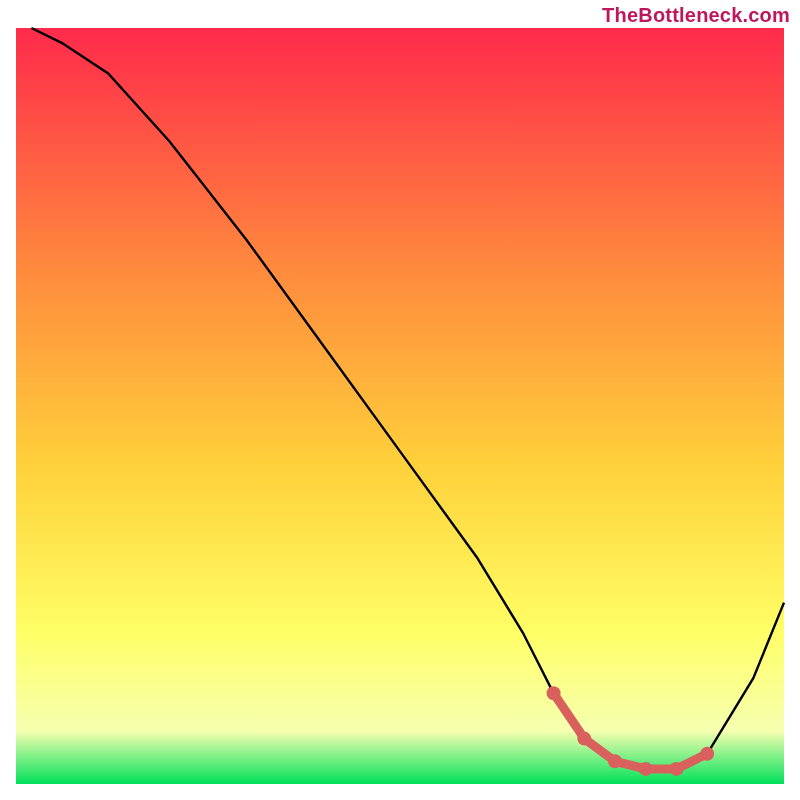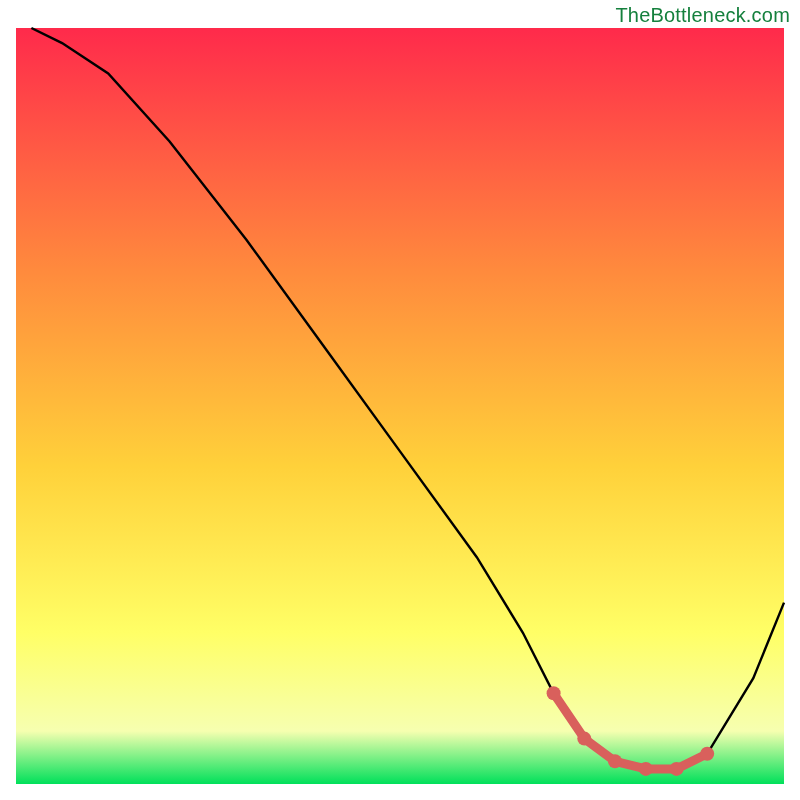--- a/index.html
+++ b/index.html
@@ -14,22 +14,22 @@
   .stage {
     position: relative;
     width: 800px;
     height: 800px;
   }
   .watermark {
     position: absolute;
     top: 4px;
     right: 10px;
     font-size: 20px;
-    font-weight: 400;
-    color: #15803d;
+    font-weight: 700;
+    color: #be185d;
     letter-spacing: 0.2px;
     z-index: 3;
   }
   svg.plot {
     position: absolute;
     left: 0;
     top: 0;
     width: 800px;
     height: 800px;
     z-index: 1;

